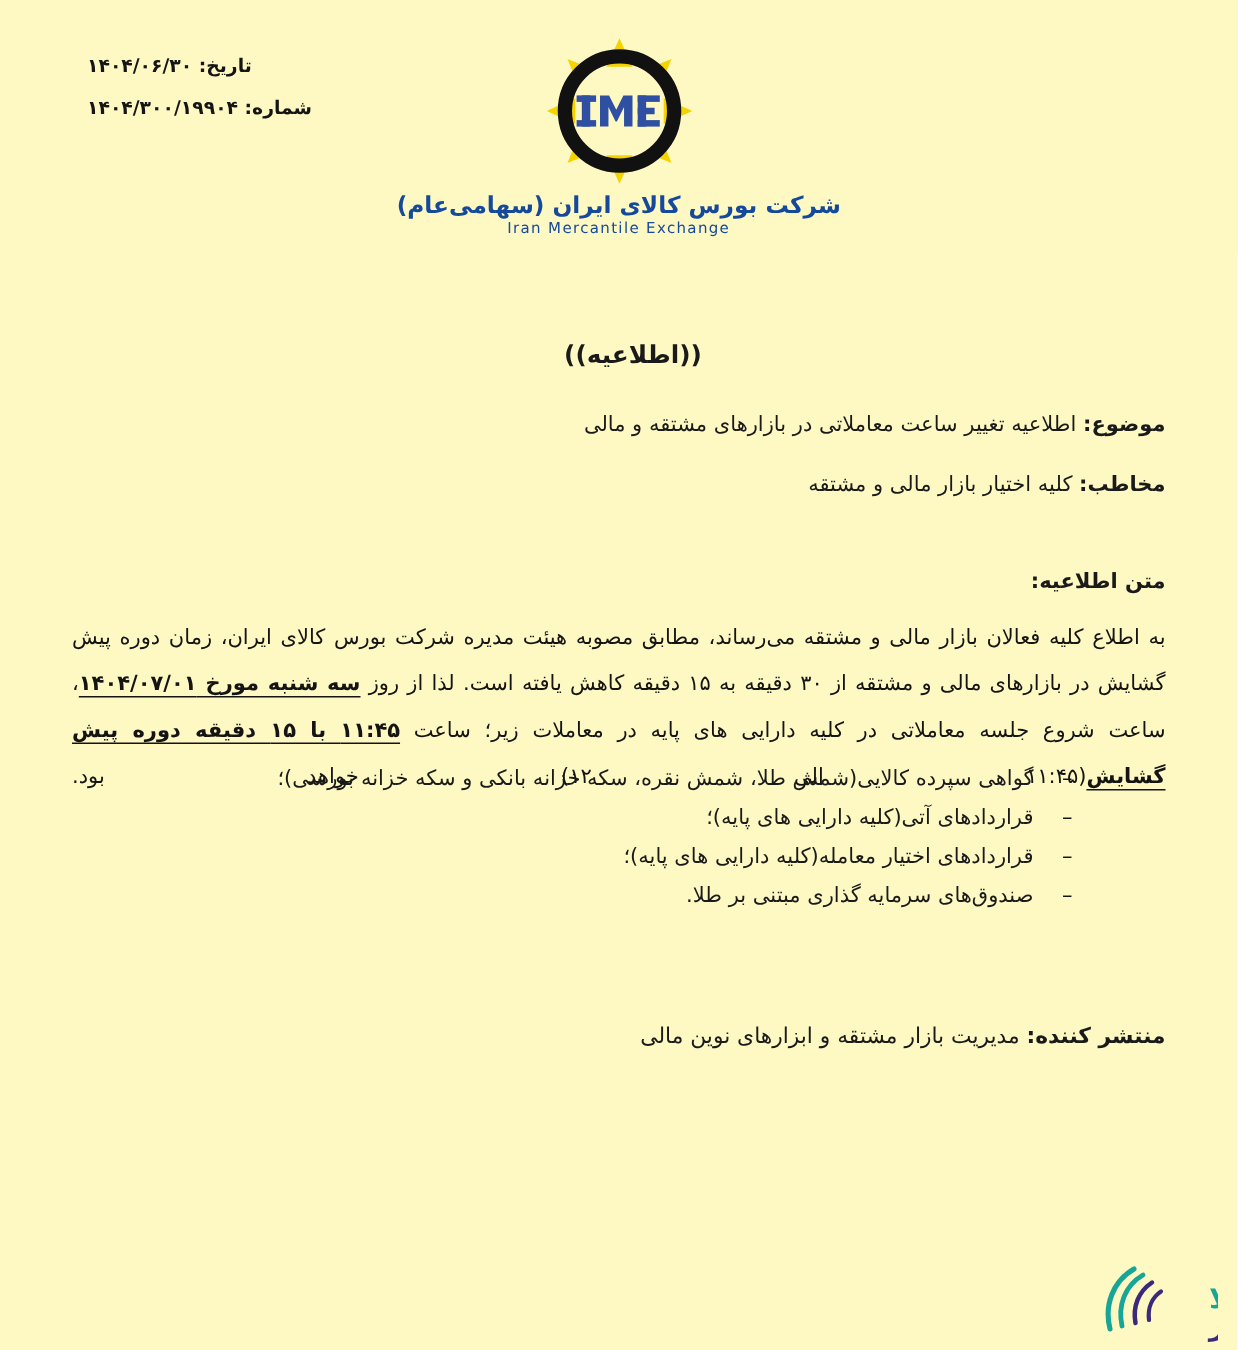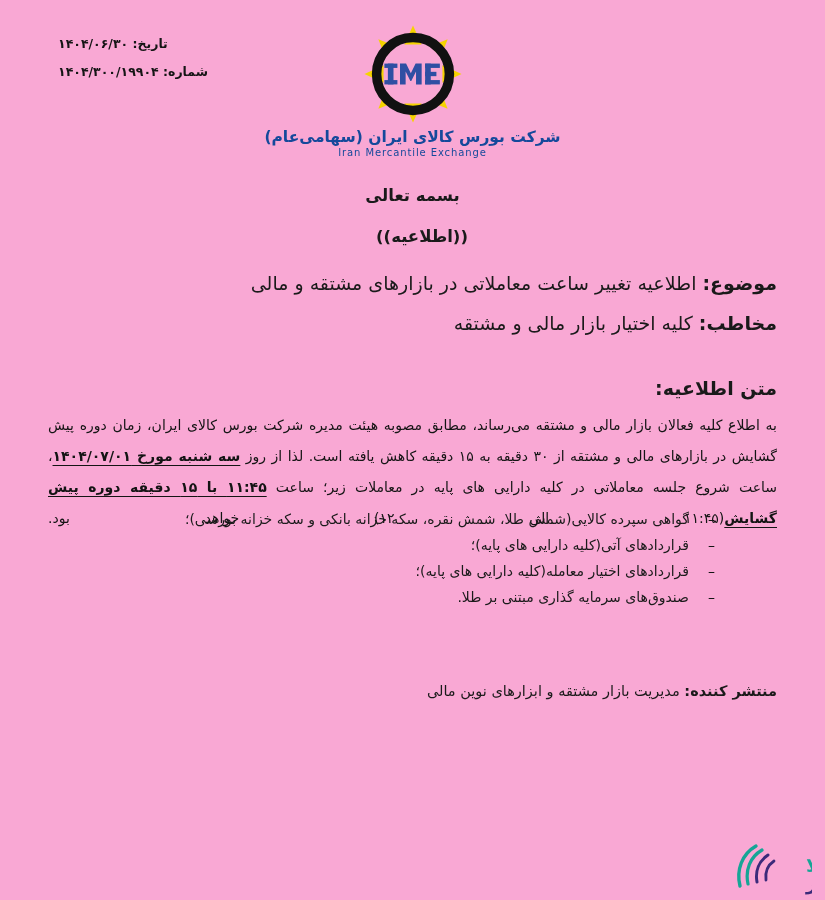--- a/index.html
+++ b/index.html
@@ -13,21 +13,21 @@
     position: relative;
     overflow: hidden;
     font-family: "DejaVu Sans", "Liberation Sans", sans-serif;
     color: #1a1a1a;
     direction: rtl;
   }
 
   .page {
     position: absolute;
     inset: 0;
-    background: #f9a8d4;
+    background: #fef9c3;
   }
 
   
   .meta-block {
     position: absolute;
     top: 30px;
     left: 58px;
     width: 150px;
     text-align: left;
     direction: rtl;
@@ -82,21 +82,21 @@
   }
   #basmala { top: 186px; font-size: 16.5px; }
   #notice-title { top: 227px; font-size: 16.5px; padding-left: 19px; }
 
   
   .field-row {
     position: absolute;
     right: 48px;
     left: 48px;
     text-align: right;
-    font-size: 19px;
+    font-size: 14px;
     line-height: 22px;
     white-space: nowrap;
   }
   .field-label { font-weight: 700; }
   .field-value { font-weight: 400; }
   #row-subject  { top: 272px; }
   #row-audience { top: 312px; }
   #row-bodylabel{ top: 377px; }
 
   
@@ -207,21 +207,20 @@
         <rect x="74" y="48" width="6.5" height="24"></rect>
         <rect x="74" y="48" width="17" height="5"></rect>
         <rect x="74" y="57.5" width="13" height="5"></rect>
         <rect x="74" y="67" width="17" height="5"></rect>
       </g>
     </svg>
     <div class="logo-fa">شرکت بورس کالای ایران (سهامی‌عام)</div>
     <div class="logo-en">Iran Mercantile Exchange</div>
   </div>
 
-  <div class="title-center" id="basmala">بسمه تعالی</div>
   <div class="title-center" id="notice-title">((اطلاعیه))</div>
 
   <div class="field-row" id="row-subject">
     <span class="field-label">موضوع:</span>
     <span class="field-value">اطلاعیه تغییر ساعت معاملاتی در بازارهای مشتقه و مالی</span>
   </div>
 
   <div class="field-row" id="row-audience">
     <span class="field-label">مخاطب:</span>
     <span class="field-value">کلیه اختیار بازار مالی و مشتقه</span>

